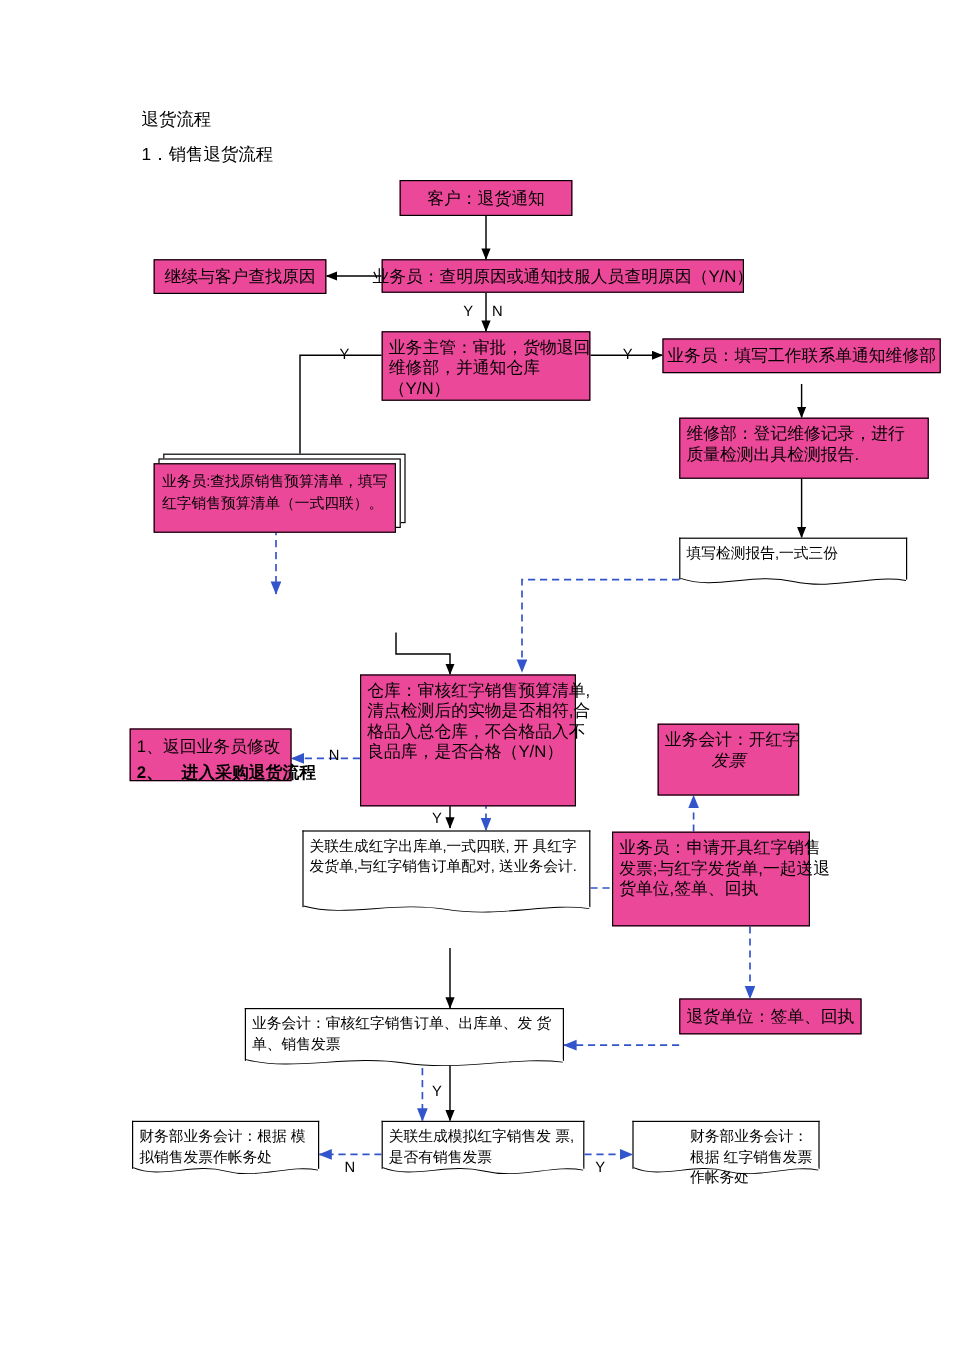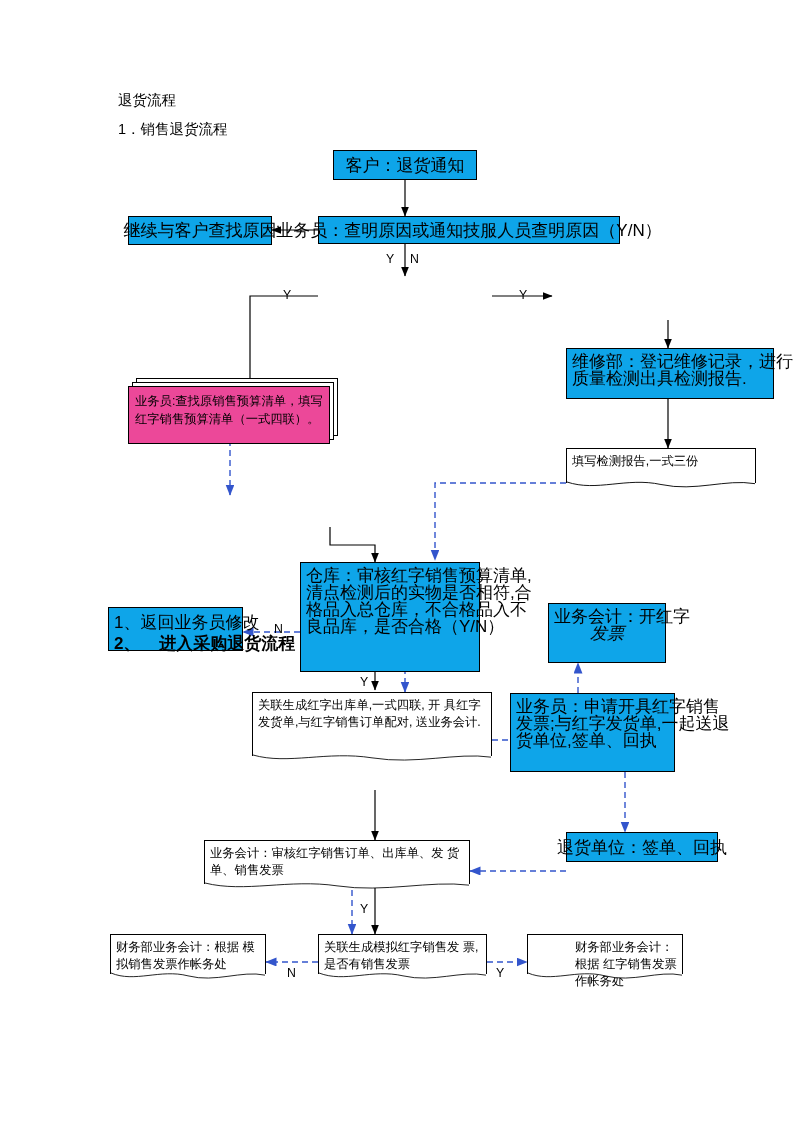--- a/index.html
+++ b/index.html
@@ -11,22 +11,22 @@
     position:relative;
     overflow:hidden;
   }
   #canvas{position:absolute;left:0;top:0;width:739px;height:1132px;border-radius:18px;}
   .title{
     position:absolute;font-size:14.5px;line-height:20px;white-space:pre;
   }
   .node{
     position:absolute;
     border:1px solid #000;
-    background:#0ea5e9;
-    font-size:17px;
+    background:#ec4899;
+    font-size:14px;
     line-height:17px;
     box-sizing:border-box;
     padding:4px 5px;
     color:#000;
   }
   .node.center{display:flex;align-items:center;justify-content:center;text-align:center;}
   .node.left{text-align:left;}
   .node .ln{display:block;white-space:pre;}
   .stack{position:absolute;}
   .stack .sheet{
@@ -113,21 +113,29 @@
   </div>
 
   <div class="node center" style="left:318px;top:216px;width:302px;height:28px;">
     <span class="ln">业务员：查明原因或通知技服人员查明原因（Y/N）</span>
   </div>
 
   <div class="node center" style="left:128px;top:216px;width:144px;height:29px;">
     <span class="ln">继续与客户查找原因</span>
   </div>
 
-
+  <div class="node left" style="left:318px;top:276px;width:174px;height:58px;">
+    <span class="ln">业务主管：审批，货物退回</span>
+    <span class="ln">维修部，并通知仓库</span>
+    <span class="ln">（Y/N）</span>
+  </div>
+
+  <div class="node center" style="left:552px;top:282px;width:232px;height:29px;">
+    <span class="ln">业务员：填写工作联系单通知维修部</span>
+  </div>
 
   <div class="node left" style="left:566px;top:348px;width:208px;height:51px;">
     <span class="ln">维修部：登记维修记录，进行</span>
     <span class="ln">质量检测出具检测报告.</span>
   </div>
 
   <div class="wave" style="left:566px;top:448px;width:190px;height:35px;">
     <span class="ln">填写检测报告,一式三份</span>
     <svg class="wavebot" viewBox="0 0 190 12" preserveAspectRatio="none">
       <path d="M0,0 C30,12 60,-6 95,3 C130,12 160,-4 190,2 L190,0 Z" fill="#fff" stroke="none"></path>

